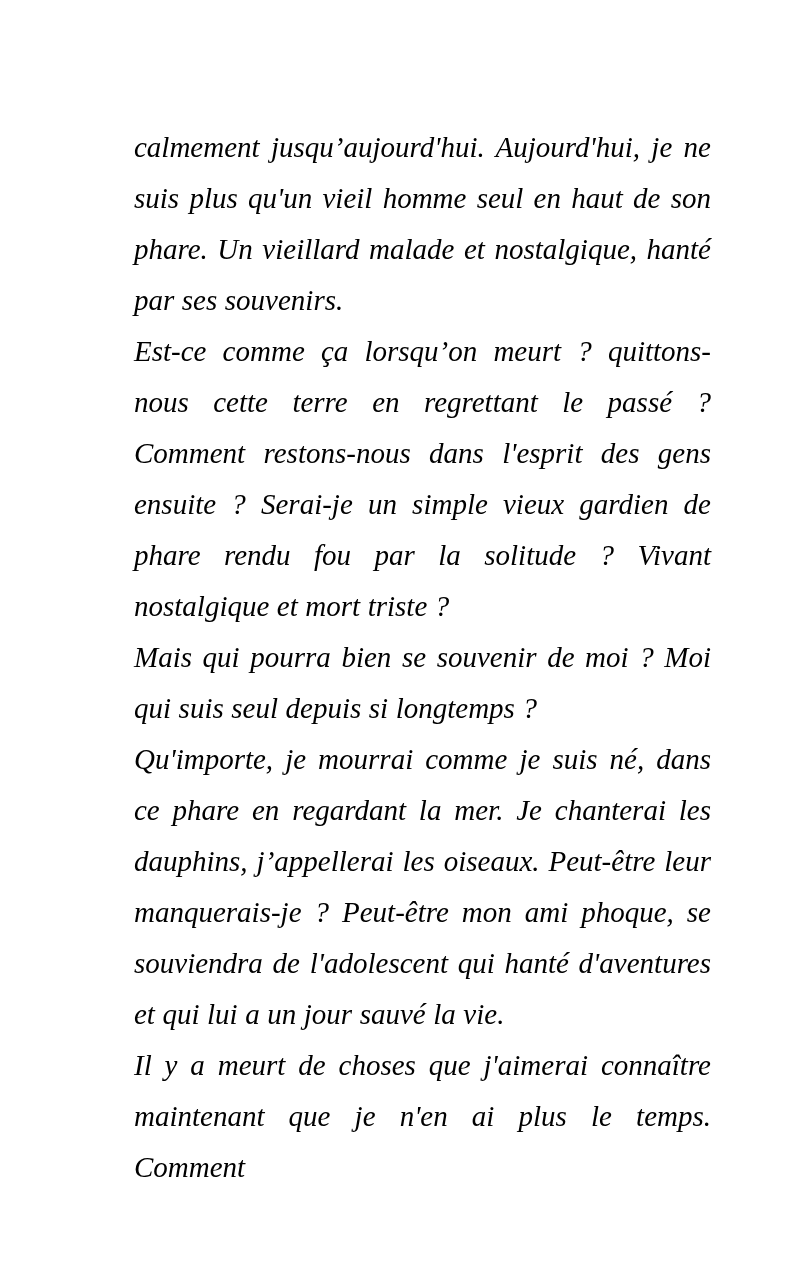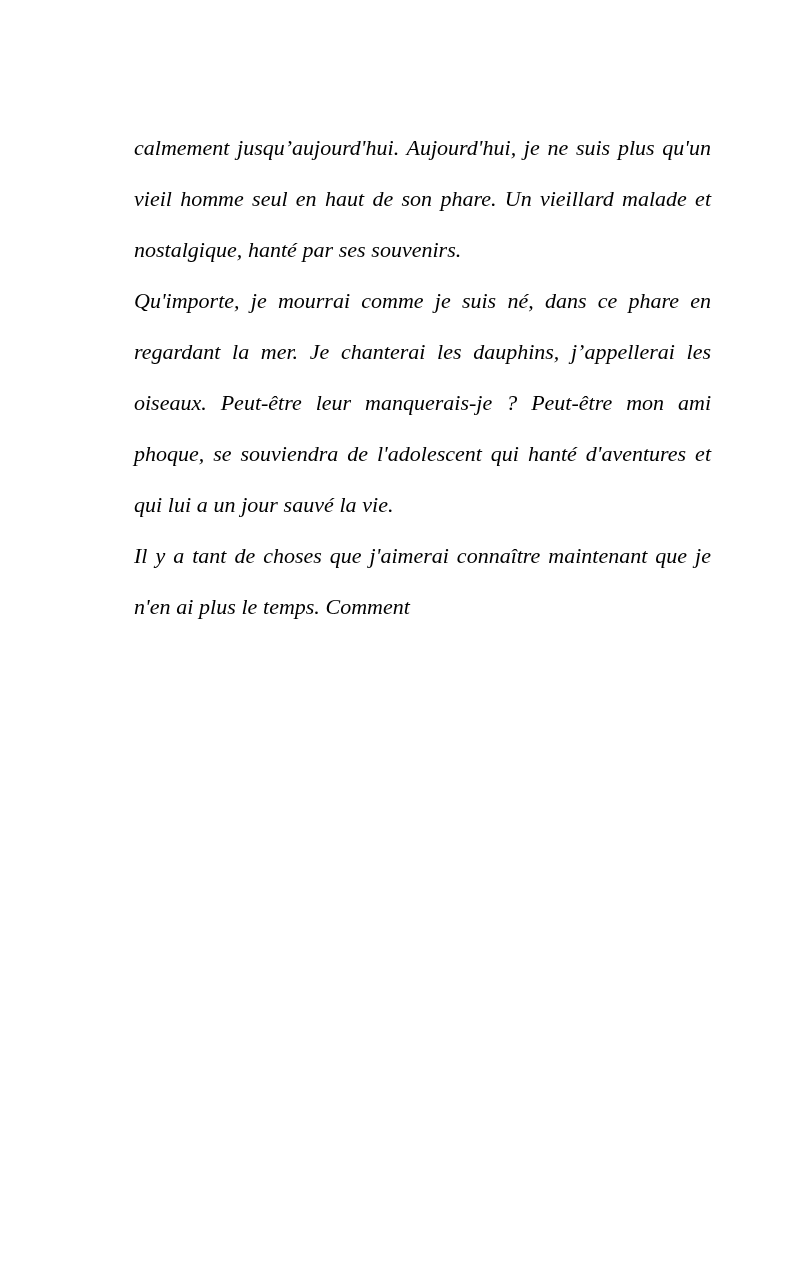--- a/index.html
+++ b/index.html
@@ -23,36 +23,38 @@
   .text-block {
     position: absolute;
     left: 134px;
     top: 122px;
     width: 577px;
   }
   .para {
     margin: 0;
     padding: 0;
     font-style: italic;
-    font-size: 22px;
+    font-size: 29px;
     line-height: 51px;
     color: #000000;
     text-align: justify;
     text-justify: inter-word;
     -webkit-hyphens: none;
     hyphens: none;
     word-spacing: 0.01em;
   }
   
   .para:last-child {
     text-align: justify;
   }
 </style>
 </head>
 <body>
 
 <div class="page">
   <div class="text-block">
     <p class="para">calmement jusqu’aujourd'hui. Aujourd'hui, je ne suis plus qu'un vieil homme seul en haut de son phare. Un vieillard malade et nostalgique, hanté par ses souvenirs.</p>
+    <p class="para">Est-ce comme ça lorsqu’on meurt ? quittons-nous cette terre en regrettant le passé ? Comment restons-nous dans l'esprit des gens ensuite ? Serai-je un simple vieux gardien de phare rendu fou par la solitude ? Vivant nostalgique et mort triste ?</p>
+    <p class="para">Mais qui pourra bien se souvenir de moi ? Moi qui suis seul depuis si longtemps ?</p>
     <p class="para">Qu'importe, je mourrai comme je suis né, dans ce phare en regardant la mer. Je chanterai les dauphins, j’appellerai les oiseaux. Peut-être leur manquerais-je ? Peut-être mon ami phoque, se souviendra de l'adolescent qui hanté d'aventures et qui lui a un jour sauvé la vie.</p>
-    <p class="para">Il y a tant de choses que j'aimerai connaître maintenant que je n'en ai plus le temps. Comment</p>
+    <p class="para">Il y a meurt de choses que j'aimerai connaître maintenant que je n'en ai plus le temps. Comment</p>
   </div>
 </div>
 
 </body></html>

